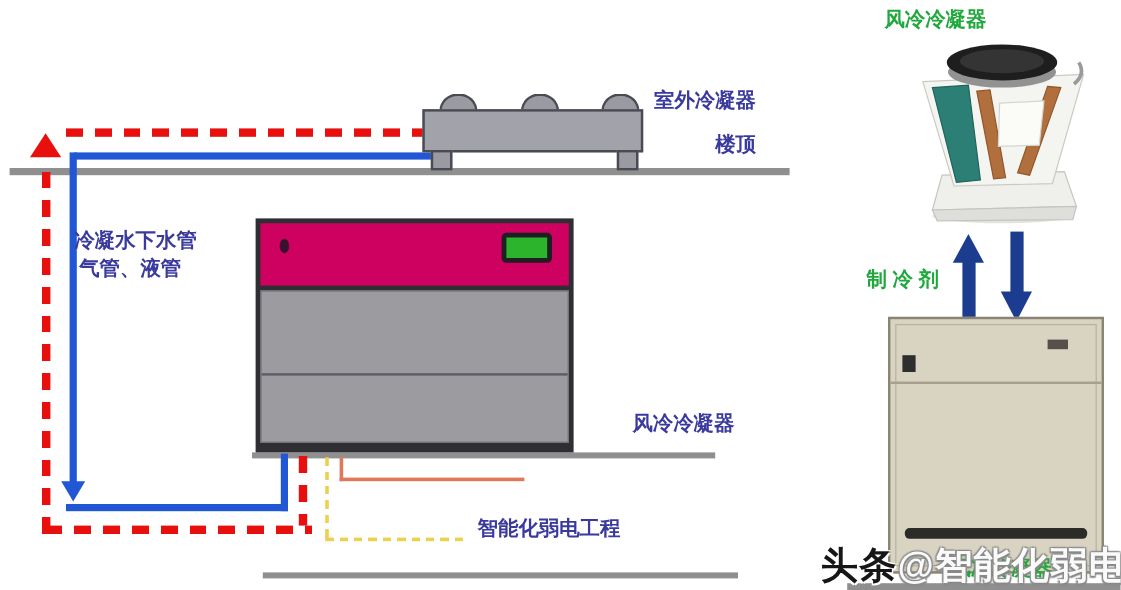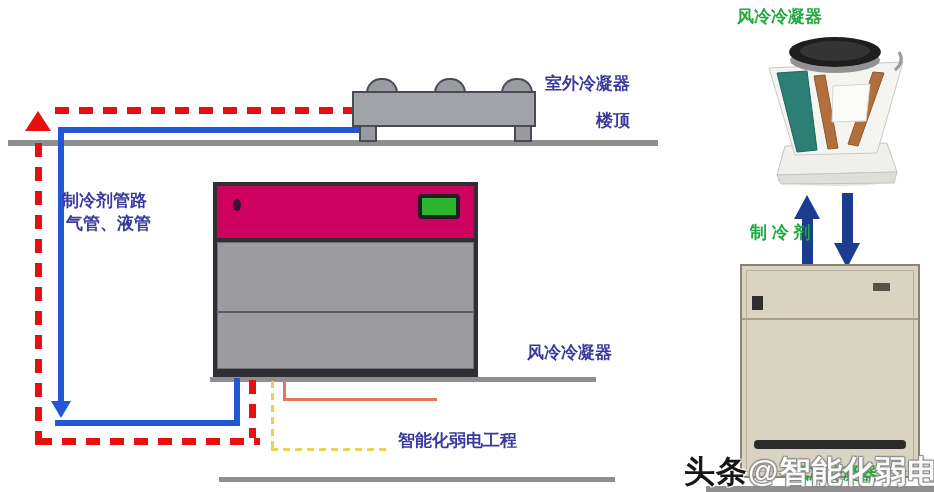--- a/index.html
+++ b/index.html
@@ -89,21 +89,21 @@
   </div>
 
   <div class="orangep" style="left:283px;top:381px;width:3px;height:20px;"></div>
   <div class="orangep" style="left:283px;top:398px;width:154px;height:3px;"></div>
 
   <div class="yellowv" style="left:271px;top:381px;height:70px;"></div>
   <div class="yellowh" style="left:271px;top:448px;width:118px;"></div>
 
   <div class="lbl" style="left:545px;top:72px;">室外冷凝器</div>
   <div class="lbl" style="left:596px;top:109px;">楼顶</div>
-  <div class="lbl" style="left:62px;top:189px;">制冷剂管路</div>
+  <div class="lbl" style="left:62px;top:189px;">冷凝水下水管</div>
   <div class="lbl" style="left:66px;top:212px;text-align:right;">气管、液管</div>
   <div class="lbl" style="left:527px;top:341px;">风冷冷凝器</div>
   <div class="lbl" style="left:398px;top:429px;">智能化弱电工程</div>
 
   <div class="lbl lbl-green" style="left:737px;top:5px;">风冷冷凝器</div>
   <div class="abs" style="left:757px;top:26px;width:156px;height:162px;">
     <svg width="156" height="162" viewBox="0 0 156 162">
       <ellipse cx="78" cy="154" rx="58" ry="6" fill="#e3e3df"></ellipse>
       <polygon points="28,120 130,117 140,146 20,149" fill="#efefeb" stroke="#c5c5c0"></polygon>
       <polygon points="20,149 140,146 137,157 24,158" fill="#dededa" stroke="#c5c5c0"></polygon>
@@ -116,21 +116,21 @@
       <ellipse cx="78" cy="26" rx="46" ry="15" fill="#1e1e1e"></ellipse>
       <ellipse cx="78" cy="25" rx="35" ry="10" fill="#343434"></ellipse>
       <path d="M 138 44 q 10 -8 4 -18" stroke="#9a9a9a" stroke-width="3" fill="none"></path>
     </svg>
   </div>
 
   <div class="navyhead-up" style="left:794px;top:195px;"></div>
   <div class="navyshaft" style="left:802px;top:217px;height:51px;"></div>
   <div class="navyshaft" style="left:842px;top:193px;height:52px;"></div>
   <div class="navyhead-down" style="left:834px;top:243px;"></div>
-  <div class="lbl lbl-green" style="left:750px;top:221px;">制 冷 剂</div>
+  <div class="lbl lbl-green" style="left:722px;top:221px;">制 冷 剂</div>
 
   <div class="indoor">
     <div class="indoor-inner"></div>
     <div class="indoor-display"></div>
     <div class="indoor-tag"></div>
     <div class="indoor-divider"></div>
     <div class="indoor-slot"></div>
   </div>
   <div class="lbl lbl-green" style="left:792px;top:462px;z-index:5;">风冷冷凝器</div>
 

